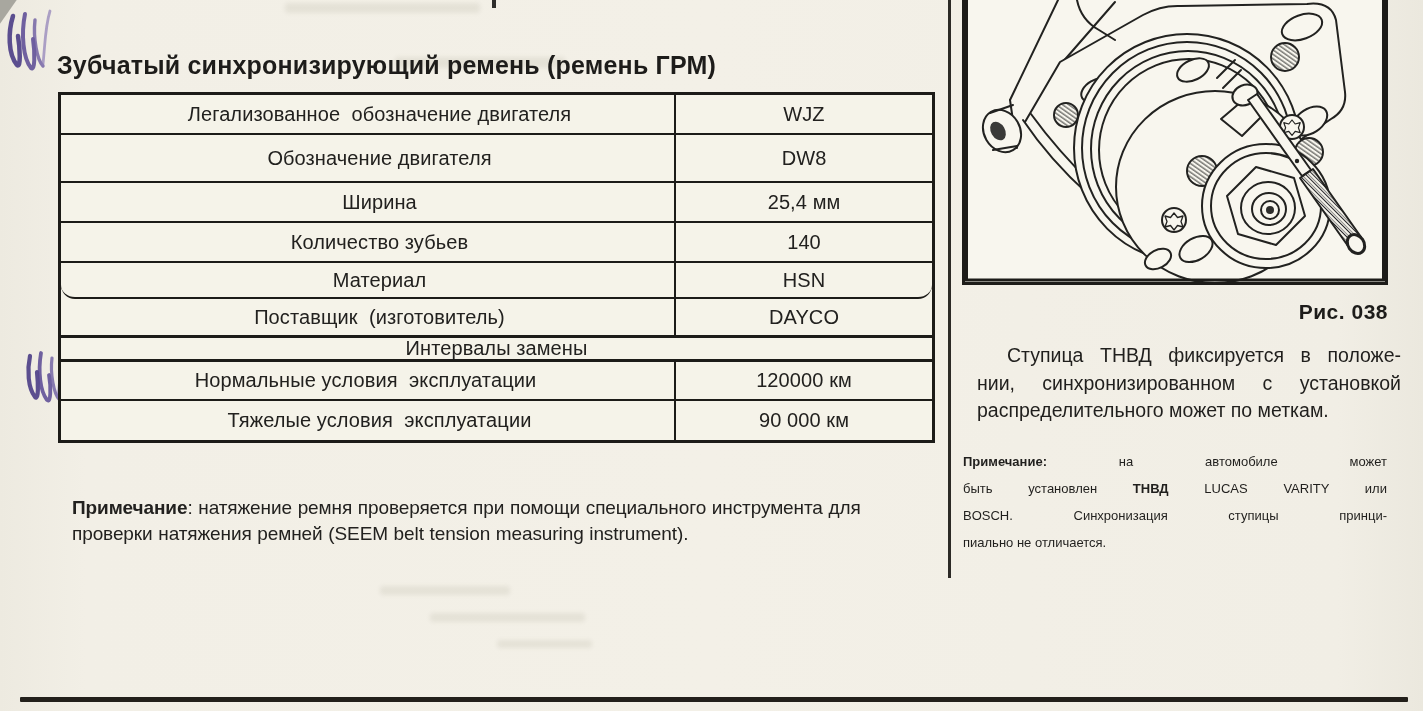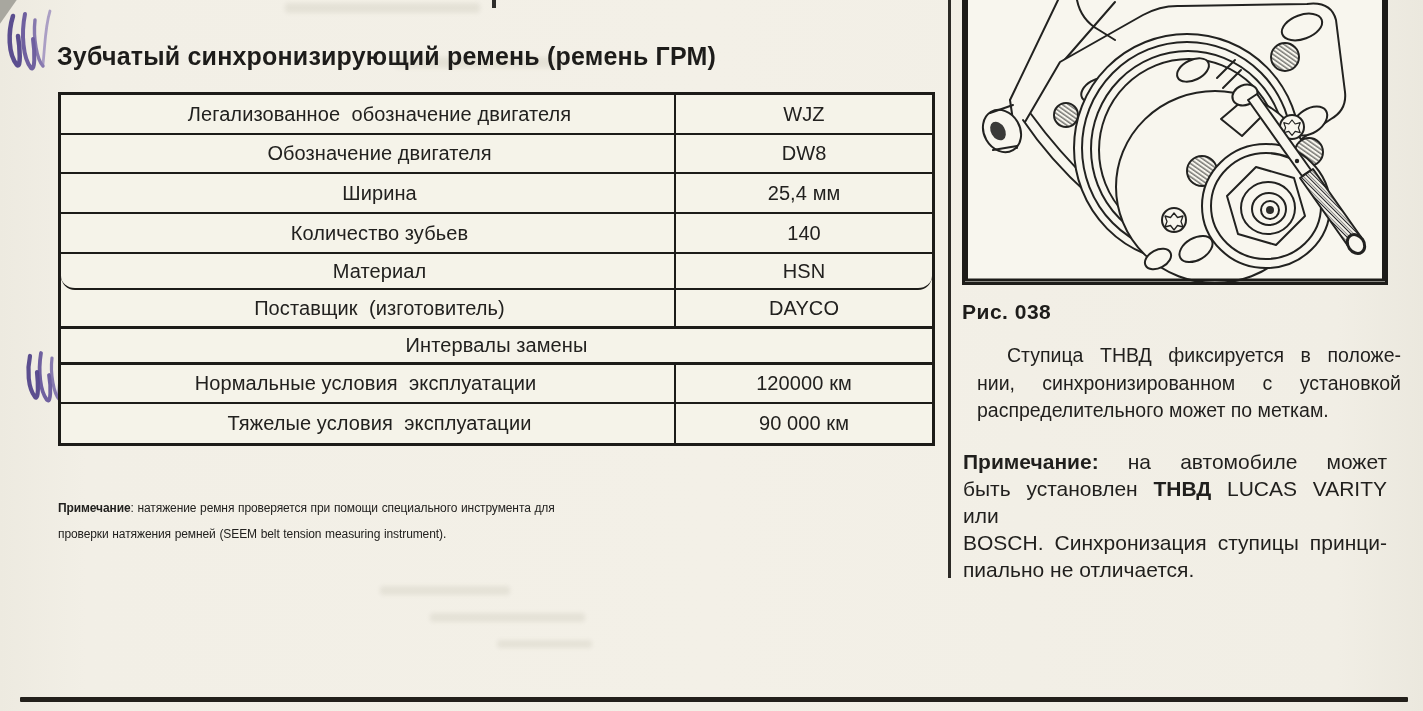--- a/index.html
+++ b/index.html
@@ -4,61 +4,61 @@
 <style>
   html,body{margin:0;padding:0;}
   body{font-family:"Liberation Sans","DejaVu Sans",sans-serif;background:#d8d5cc;}
   .page{
     position:relative;width:1423px;height:711px;overflow:hidden;
     background:linear-gradient(90deg,#edeae0 0%,#f2efe6 6%,#f3f0e7 50%,#f1eee5 94%,#ebe8de 100%);
     color:#242220;
   }
   
   .title{
-    position:absolute;left:57px;top:25px;font-size:25px;font-weight:700;
+    position:absolute;left:57px;top:34px;font-size:25px;font-weight:700;
     letter-spacing:.2px;color:#1d1c1a;white-space:nowrap;
   }
   
   .spec-table{
     position:absolute;left:58px;top:92px;width:877px;box-sizing:border-box;
     border:3px solid #1c1b18;background:#f5f3e9;
   }
   .trow{display:flex;box-sizing:border-box;border-bottom:2px solid #1c1b18;}
   .trow:nth-child(1){height:40px;}
-  .trow:nth-child(2){height:39px;}
+  .trow:nth-child(2){height:48px;}
   .trow:nth-child(3){height:40px;}
   .trow:nth-child(4){height:40px;}
   .trow:nth-child(5){height:36px;border-radius:14px;}
   .trow:nth-child(6){height:39px;border-bottom-width:3px;}
-  .trow:nth-child(7){height:36px;border-bottom-width:3px;}
+  .trow:nth-child(7){height:24px;border-bottom-width:3px;}
   .trow:nth-child(8){height:39px;gap:28px;}
   .trow:nth-child(9){height:39px;border-bottom:none;}
   .tcell{
     display:flex;align-items:center;justify-content:center;box-sizing:border-box;
     font-size:20px;color:#22211f;white-space:pre;letter-spacing:.1px;
   }
   .tcell.label{flex:1 1 auto;padding-left:24px;}
   .tcell.value{flex:0 0 258px;border-left:2px solid #1c1b18;}
   .trow.merged .tcell{flex:1 1 auto;border:none;}
   
-  .note-left{position:absolute;left:58px;top:495px;width:900px;font-size:12px;line-height:26px;color:#22211f;}
+  .note-left{position:absolute;left:72px;top:495px;width:900px;font-size:19px;line-height:26px;color:#22211f;}
   .note-left .nl-line{white-space:nowrap;letter-spacing:-.1px;word-spacing:.5px;}
   .b{font-weight:700;}
   
   .col-divider{position:absolute;left:948px;top:0;width:3px;height:578px;background:#2c2a26;}
   
   .figure-frame{
     position:absolute;left:962px;top:0;width:426px;height:285px;box-sizing:border-box;
     border:3px solid #1d1c19;border-top:none;background:#f8f6ee;overflow:hidden;
   }
-  .fig-caption{position:absolute;left:962px;top:300px;width:426px;text-align:left;
+  .fig-caption{position:absolute;left:962px;top:300px;width:426px;text-align:right;
     font-size:21px;font-weight:700;color:#1d1c1a;letter-spacing:.5px;}
   
   .rc-para{position:absolute;left:963px;top:342px;width:424px;font-size:19.5px;line-height:27.5px;color:#201f1d;margin-left:14px;}
-  .rc-note{position:absolute;left:963px;top:448px;width:424px;font-size:21px;line-height:27px;color:#201f1d;}
+  .rc-note{position:absolute;left:963px;top:448px;width:424px;font-size:13px;line-height:27px;color:#201f1d;}
   .jl{text-align:justify;text-align-last:justify;white-space:normal;}
   .ll{text-align:left;}
   .indent{padding-left:30px;}
   
   .bottom-rule{position:absolute;left:20px;top:697px;width:1388px;height:5px;background:#23201b;border-radius:1px;}
   
   .pen{position:absolute;}
   .pen1{left:4px;top:8px;}
   .pen2{left:22px;top:344px;}
   .ghost{position:absolute;background:#a8a591;opacity:.18;filter:blur(2px);border-radius:3px;}

